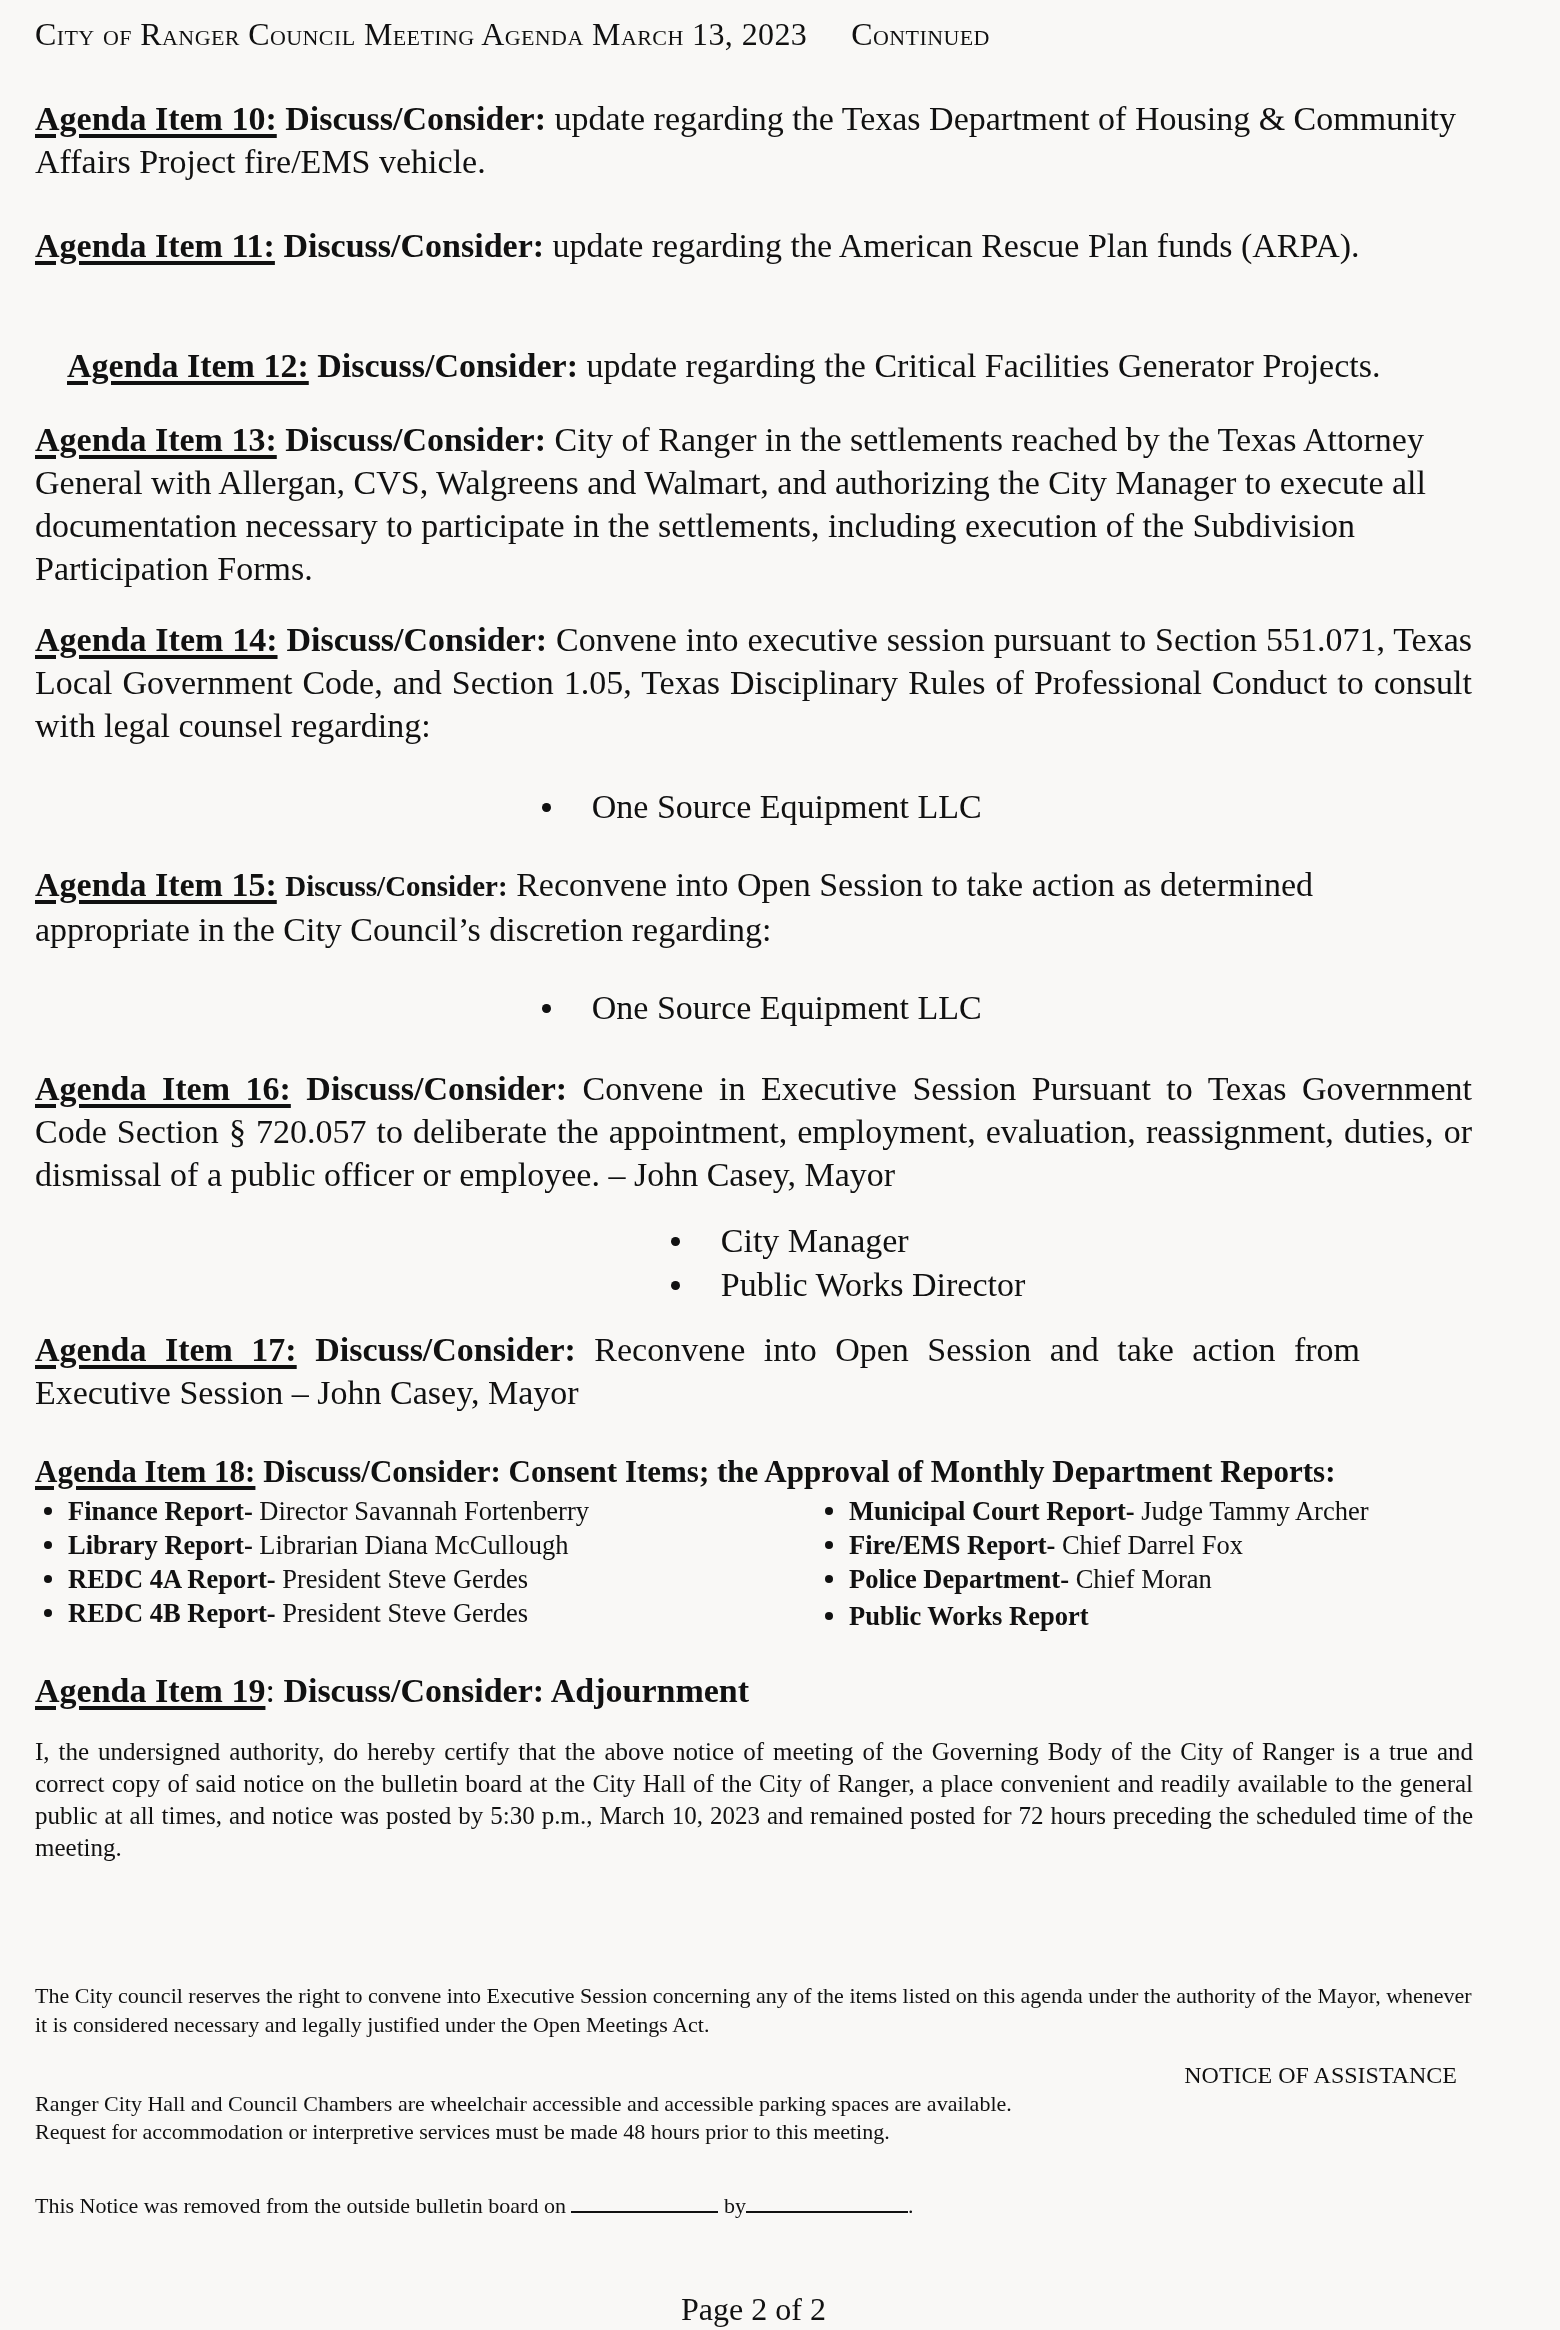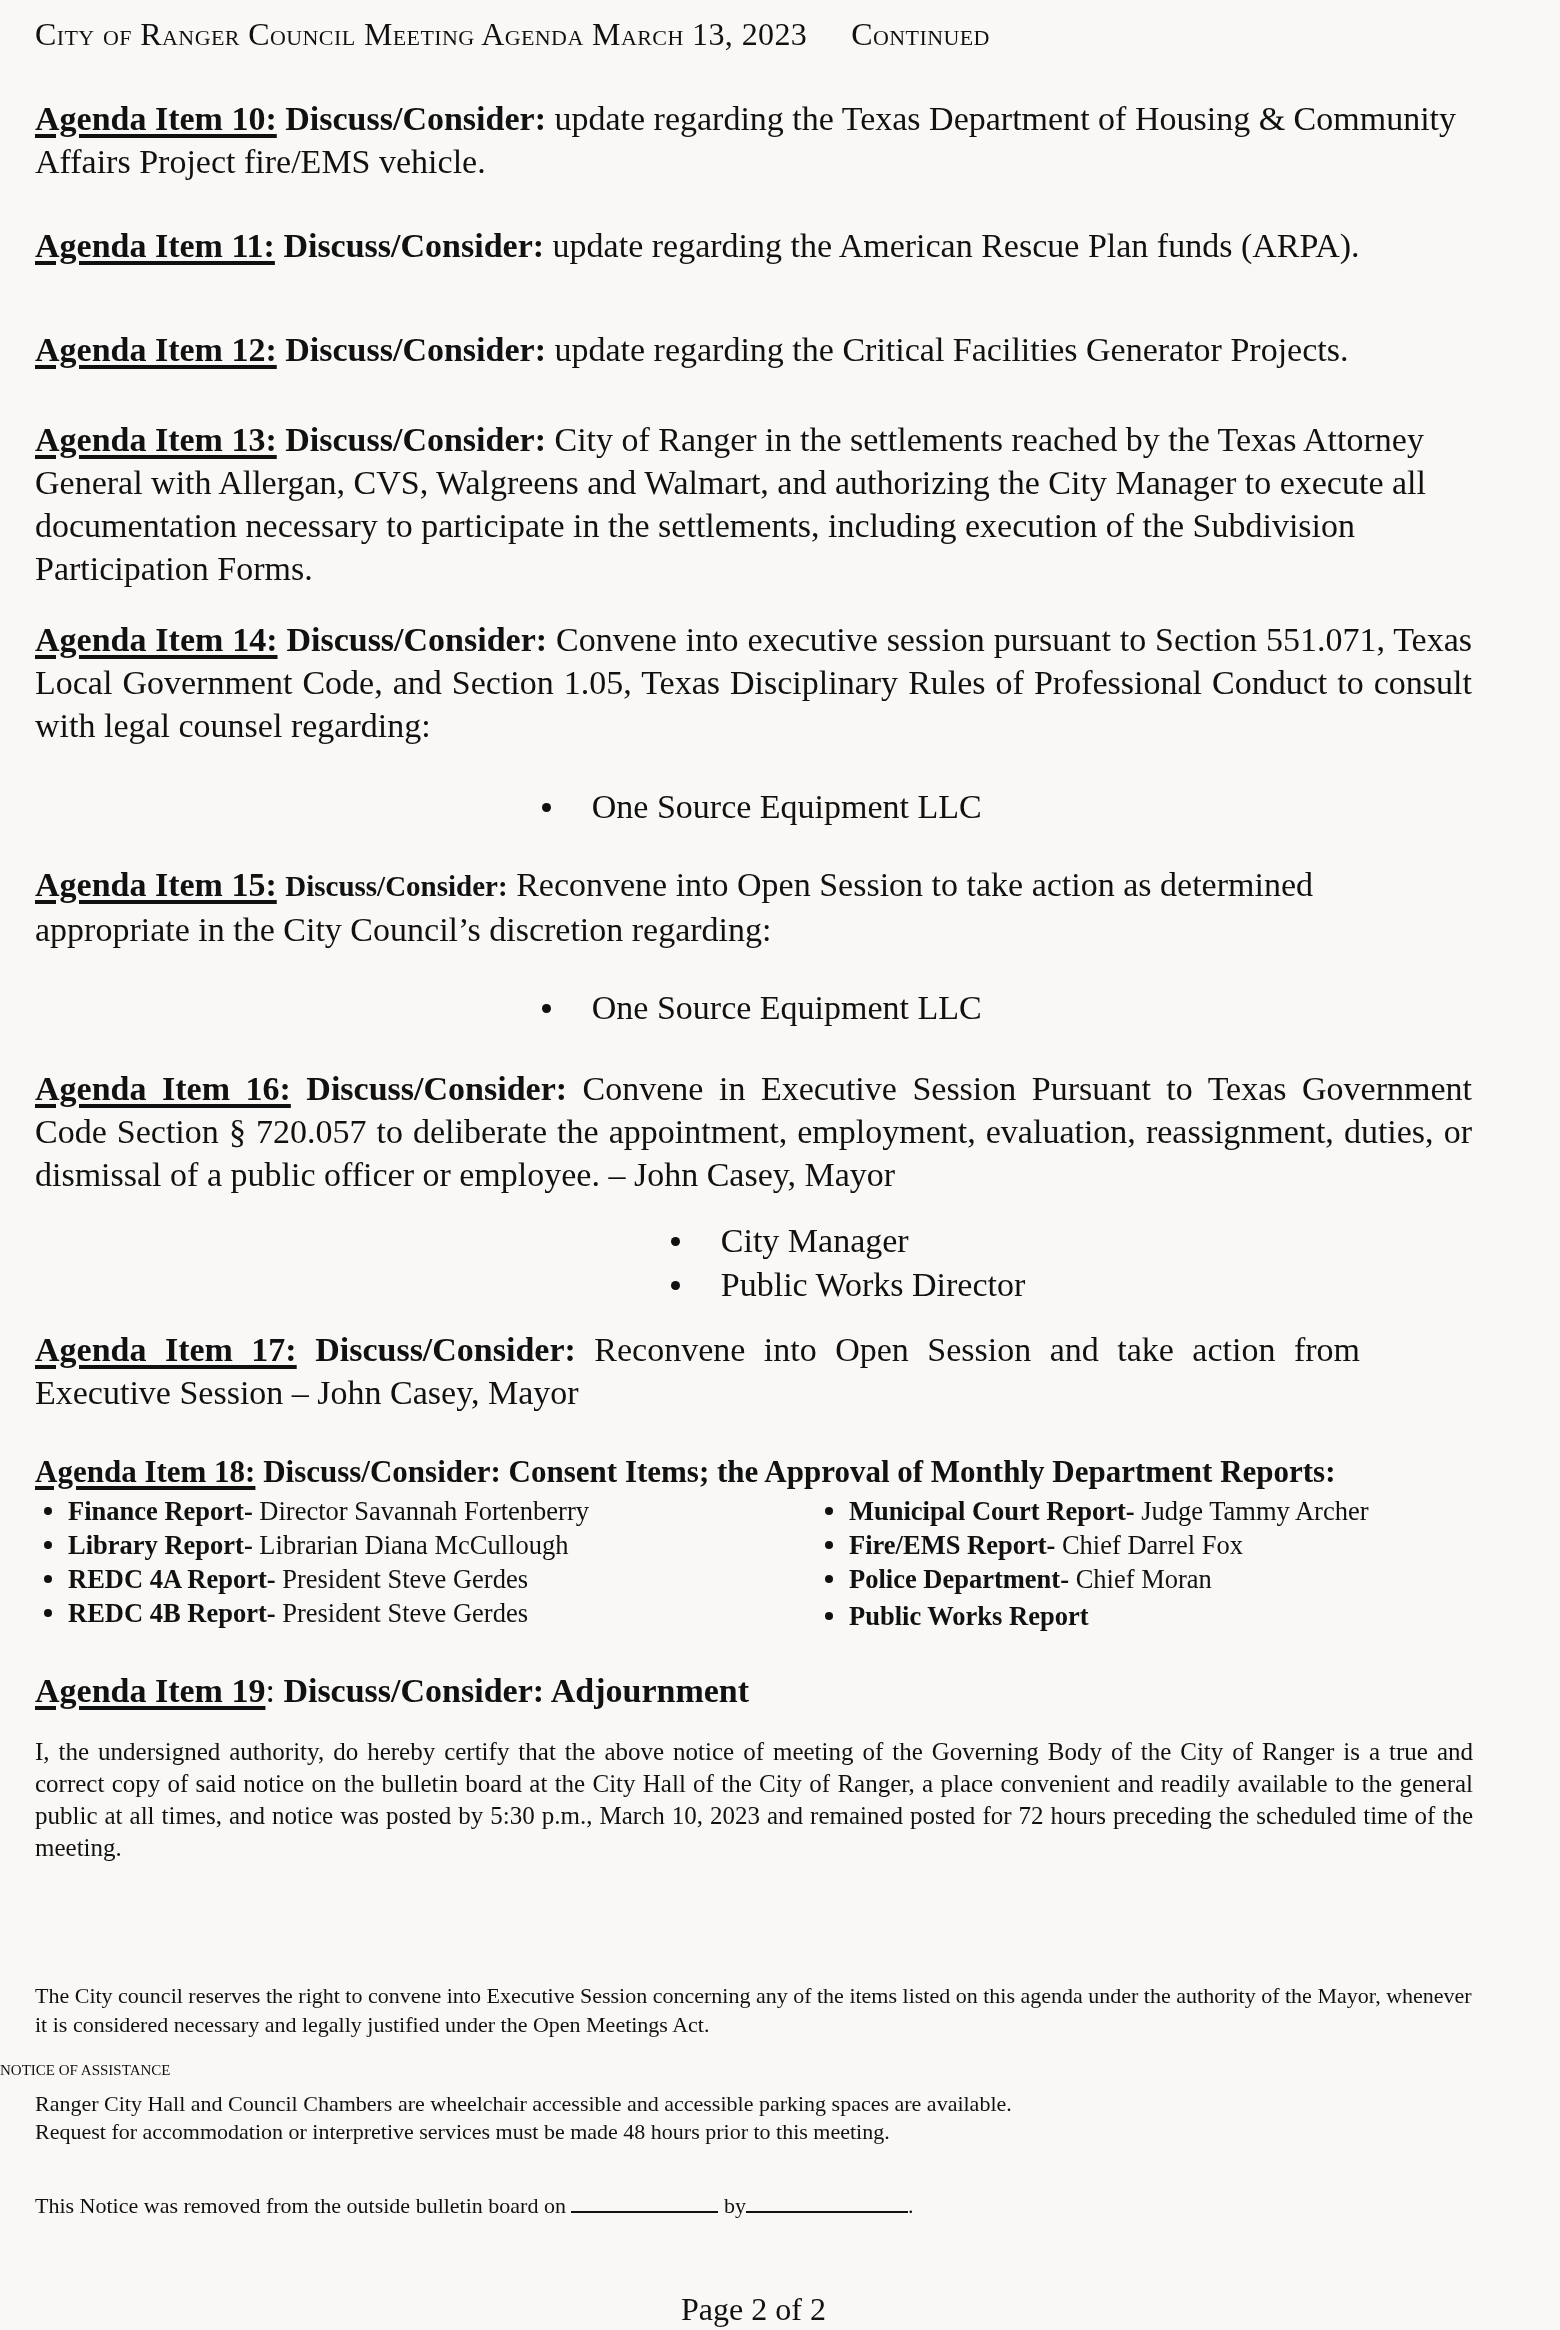--- a/index.html
+++ b/index.html
@@ -24,42 +24,42 @@
   .reports .col.left { left: 0; }
   .reports .col.right { left: 781px; }
   .reports .row { white-space: nowrap; height: 34px; }
   .reports .row .dot { display: inline-block; width: 8px; height: 8px; border-radius: 50%; background: #111; margin-right: 16px; vertical-align: middle; position: relative; top: -2.9px; }
   .reports .row b { font-weight: bold; }
   .cert { position: absolute; left: 35px; top: 1736px; width: 1438px; font-size: 25px; line-height: 32px; text-align: justify; }
   .sig { position: absolute; top: 1892px; left: 0; width: 1507px; text-align: center; }
   .sig .script { font-family: "DejaVu Serif", serif; font-style: italic; font-size: 38px; text-decoration: underline; text-decoration-thickness: 2.9px; text-underline-offset: 4.4px; }
   .sig .name { font-size: 26.5px; margin-top: 10.3px; }
   .reserve { position: absolute; left: 35px; top: 1981px; width: 1438px; font-size: 22px; line-height: 29px; }
-  .notice-title { position: absolute; top: 2062px; left: 0; width: 1457px; text-align: left; font-size: 15px; }
+  .notice-title { position: absolute; top: 2062px; left: 0; width: 1457px; text-align: right; font-size: 24px; }
   .notice { position: absolute; left: 35px; top: 2090px; font-size: 22px; line-height: 28px; }
   .removed { position: absolute; left: 35px; top: 2193px; font-size: 22px; }
   .blank { display: inline-block; border-bottom: 2.9px solid #111; height: 17.7px; vertical-align: baseline; }
   .footer { position: absolute; top: 2291px; left: 0; width: 1507px; text-align: center; font-size: 32px; }
 </style>
 </head>
 <body>
 
 <div class="header">
   <span>City of Ranger Council Meeting Agenda March 13, 2023</span><span class="cont">Continued</span>
 </div>
 
 <div class="item" style="top:97px;">
   <span class="lbl">Agenda Item 10:</span> <span class="dc">Discuss/Consider:</span><span> update regarding the Texas Department of Housing &amp; Community Affairs Project fire/EMS vehicle.</span>
 </div>
 
 <div class="item" style="top:224px;">
   <span class="lbl">Agenda Item 11:</span> <span class="dc">Discuss/Consider:</span><span> update regarding the American Rescue Plan funds (ARPA).</span>
 </div>
 
-<div class="item" style="top:328px;">
+<div class="item" style="top:344px;margin-left:32px;">
   <span class="lbl">Agenda Item 12:</span> <span class="dc">Discuss/Consider:</span><span> update regarding the Critical Facilities Generator Projects.</span>
 </div>
 
 <div class="item" style="top:418px;">
   <span class="lbl">Agenda Item 13:</span> <span class="dc">Discuss/Consider:</span><span> City of Ranger in the settlements reached by the Texas Attorney General with Allergan, CVS, Walgreens and Walmart, and authorizing the City Manager to execute all documentation necessary to participate in the settlements, including execution of the Subdivision Participation Forms.</span>
 </div>
 
 <div class="item justify" style="top:618px;">
   <span class="lbl">Agenda Item 14:</span> <span class="dc">Discuss/Consider:</span><span> Convene into executive session pursuant to Section 551.071, Texas Local Government Code, and Section 1.05, Texas Disciplinary Rules of Professional Conduct to consult with legal counsel regarding:</span>
 </div>

